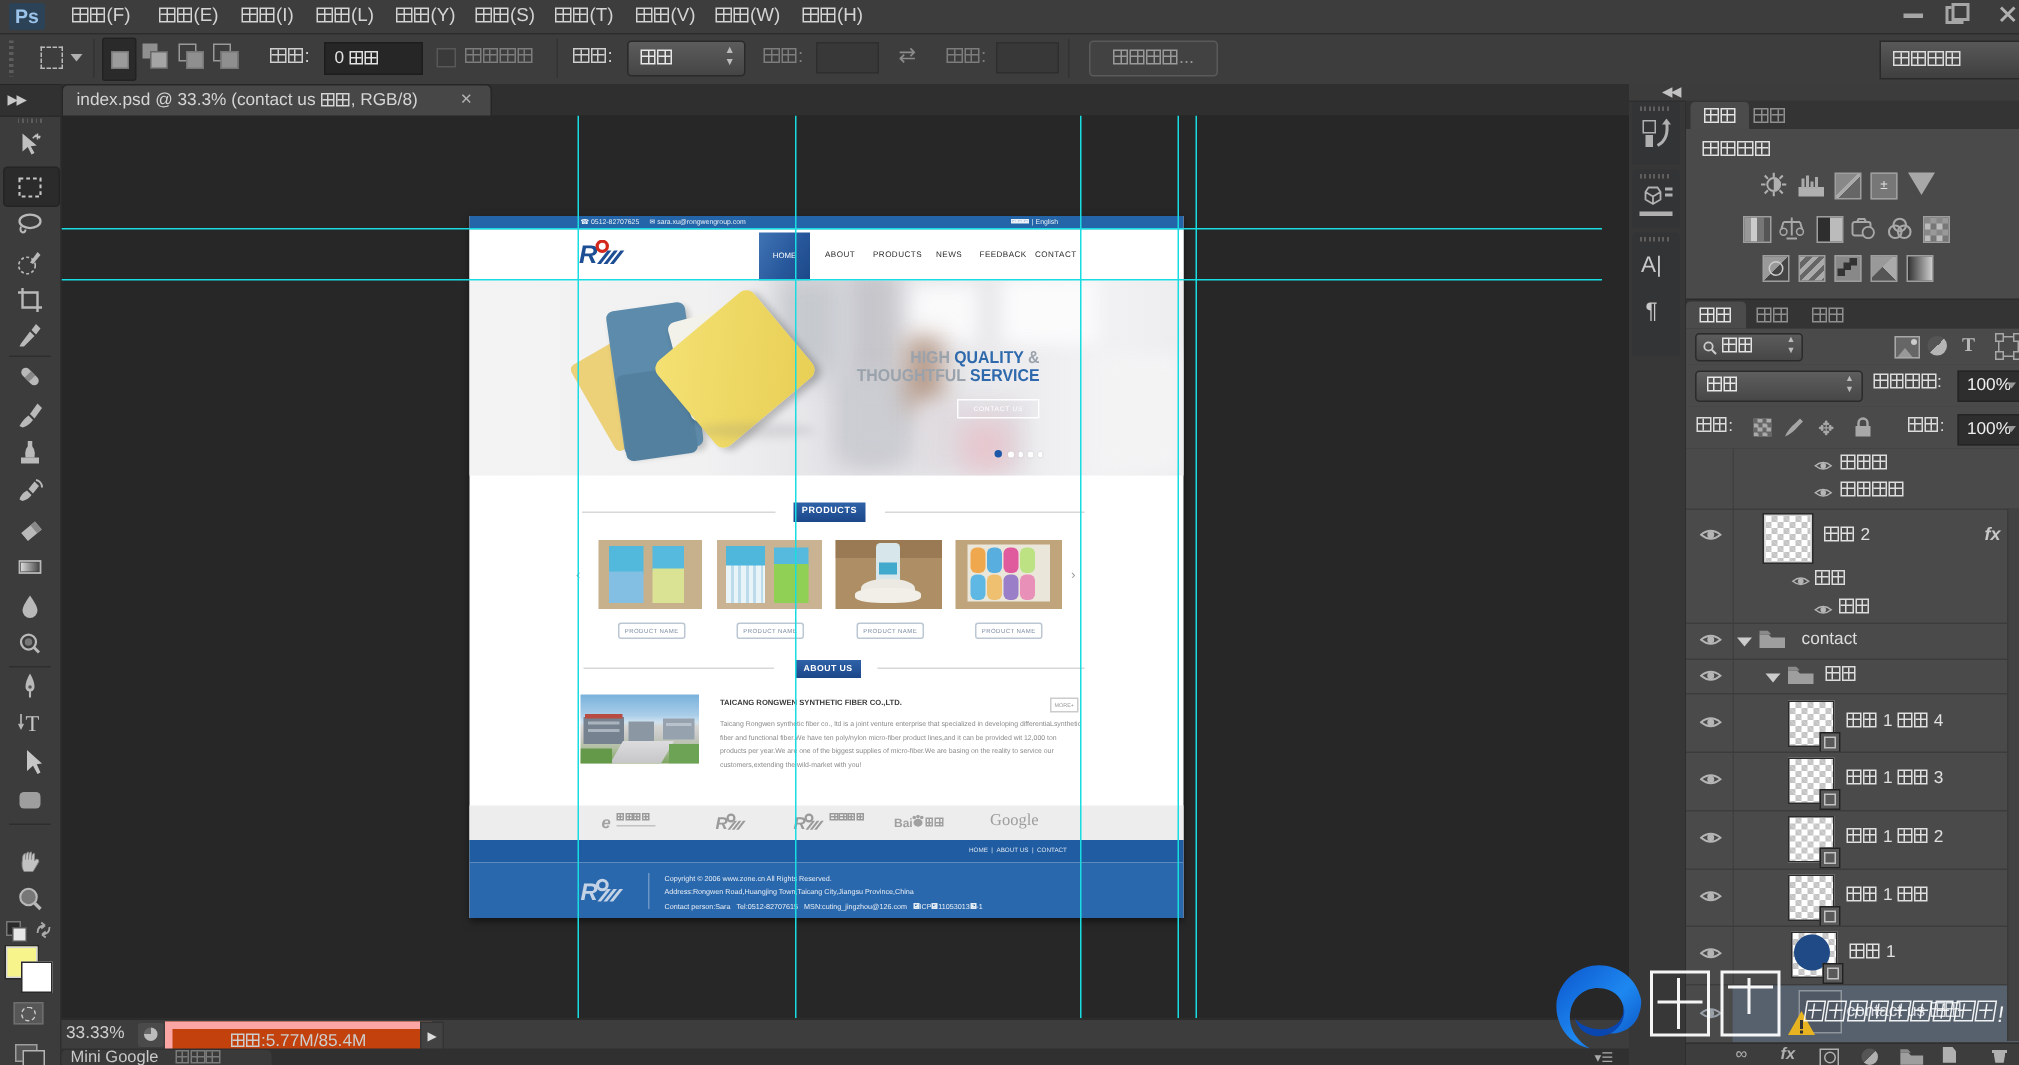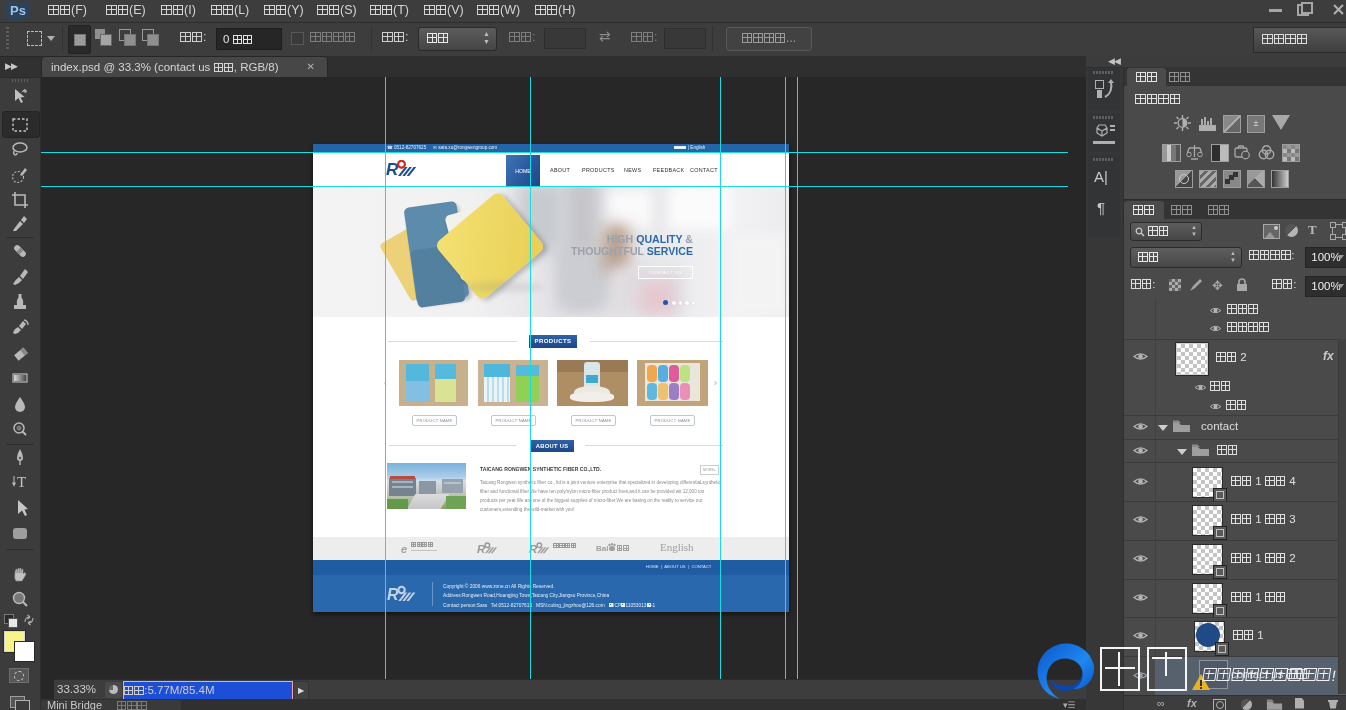--- a/index.html
+++ b/index.html
@@ -344,21 +344,21 @@
             <rect x="33.1" y="7" width="2.6" height="9"></rect>
           </g>
         </svg>
       <span class="a" style="left:240px;top:5px;font-size:6.5px"><i class="k"></i><i class="k"></i><i class="k"></i><i class="k"></i></span>
       <span class="a" style="left:283px;top:6px;font-size:8px;font-weight:bold;color:#a0a0a0">Bai<svg style="display:inline-block;vertical-align:-1px" width="8" height="9" viewBox="0 0 8 9">
             <circle cx="1.5" cy="2" r="1.2" fill="#a0a0a0"></circle>
             <circle cx="4" cy="1.3" r="1.2" fill="#a0a0a0"></circle>
             <circle cx="6.5" cy="2" r="1.2" fill="#a0a0a0"></circle>
             <ellipse cx="4" cy="5.5" rx="3" ry="2.6" fill="#a0a0a0"></ellipse>
           </svg><i class="k" style="font-size:7px"></i><i class="k" style="font-size:7px"></i></span>
-      <span class="a" style="left:347px;top:4px;font-size:11px;color:#9e9e9e;font-family:'Liberation Serif',serif">English</span>
+      <span class="a" style="left:347px;top:4px;font-size:11px;color:#9e9e9e;font-family:'Liberation Serif',serif">Google</span>
     </div>
 
     <div class="a" style="left:0;top:416px;width:476px;height:14.5px;background:#205ca1;color:#dce6f2;font-size:4.2px;line-height:14.5px">
       <span class="a" style="left:333px">HOME&nbsp;&nbsp;|&nbsp;&nbsp;ABOUT US&nbsp;&nbsp;|&nbsp;&nbsp;CONTACT</span>
     </div>
     <div class="a" style="left:0;top:430.5px;width:476px;height:37.5px;background:#2a68ad;overflow:hidden">
       <svg class="a" style="left:74px;top:10px" width="31" height="19" viewBox="0 0 33 18">
           <text x="0" y="15" font-family="Liberation Sans" font-style="italic" font-weight="bold" font-size="17" fill="#c3d2e4">R</text>
           <circle cx="15.5" cy="4.2" r="3.4" fill="none" stroke="#c3d2e4" stroke-width="2.2"></circle>
           <g fill="#c3d2e4" transform="skewX(-38)">
@@ -378,32 +378,32 @@
 
   <div class="a" style="left:344px;top:0;width:1px;height:602px;background:#17dde2"></div>
   <div class="a" style="left:489px;top:0;width:1px;height:602px;background:#17dde2"></div>
   <div class="a" style="left:679px;top:0;width:1px;height:602px;background:#17dde2"></div>
   <div class="a" style="left:744px;top:0;width:1px;height:602px;background:#17dde2"></div>
   <div class="a" style="left:756px;top:0;width:1px;height:602px;background:#17dde2"></div>
   <div class="a" style="left:0;top:75px;width:1027px;height:1px;background:#17dde2"></div>
   <div class="a" style="left:0;top:109px;width:1027px;height:1px;background:#17dde2"></div>
 </div>
 
-<div class="a" style="left:54px;top:679px;width:1045px;height:20px;background:#3d3d3d;border-top:1px solid #2b2b2b;color:#cdcdcd;font-size:11.5px">
+<div class="a" style="left:41px;top:679px;width:1045px;height:20px;background:#3d3d3d;border-top:1px solid #2b2b2b;color:#cdcdcd;font-size:11.5px">
   <span class="a" style="left:3px;top:3px">33.33%</span>
   <div class="a" style="left:51px;top:2px;width:17px;height:16px;background:#4a4a4a;border-radius:2px">
       <div class="a" style="left:4px;top:3px;width:9px;height:9px;border-radius:50%;background:conic-gradient(#bbb 0 270deg,#666 270deg 360deg)"></div>
     </div>
-  <div class="a" style="left:69px;top:1px;width:168px;height:18px;background:#1d4ed8;border:1px solid #fca5a5;line-height:17px"><i class="k" style="font-size:11px"></i><i class="k" style="font-size:11px"></i>:5.77M/85.4M</div>
+  <div class="a" style="left:69px;top:1px;width:168px;height:18px;background:#c2410c;border:5px solid #fca5a5;text-align:center;line-height:17px"><i class="k" style="font-size:11px"></i><i class="k" style="font-size:11px"></i>:5.77M/85.4M</div>
   <div class="a" style="left:239px;top:1px;width:14px;height:18px;background:#424242;border:1px solid #343434;color:#ddd;font-size:8px;line-height:17px;text-align:center">▶</div>
 </div>
 
 <div class="a" style="left:41px;top:699px;width:1045px;height:11px;background:#303030">
   <div class="a" style="left:0px;top:1px;width:140px;height:10px;background:#3a3a3a;border-radius:3px 3px 0 0"></div>
-  <span class="a" style="left:6px;top:0px;color:#c9c9c9;font-size:11px">Mini Bridge</span>
+  <span class="a" style="left:6px;top:0px;color:#c9c9c9;font-size:11px">Mini Google</span>
   <span class="a" style="left:76px;top:0px;color:#7a7a7a;font-size:11px"><i class="k"></i><i class="k"></i><i class="k"></i></span>
 </div>
 
 <svg width="0" height="0" style="position:absolute">
   <defs>
     <symbol id="eye" viewBox="0 0 15 11">
       <path d="M1 5.5 Q7.5 0.2 14 5.5 Q7.5 10.8 1 5.5 Z" fill="none" stroke="currentColor" stroke-width="1.2"></path>
       <circle cx="7.5" cy="5.5" r="2.3" fill="currentColor"></circle>
     </symbol>
     <symbol id="fold" viewBox="0 0 19 14">

